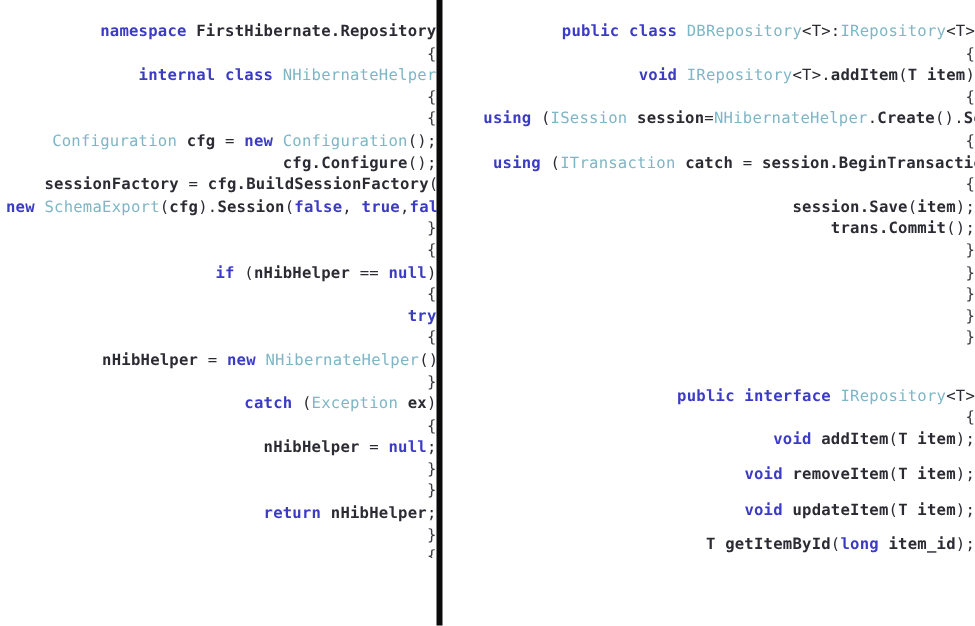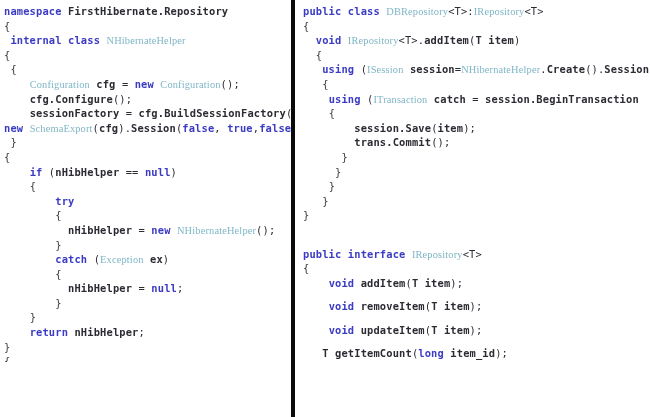--- a/index.html
+++ b/index.html
@@ -15,23 +15,24 @@
     font-family: "DejaVu Sans Mono", "Liberation Mono", monospace;
   }
   #code-figure {
     position: relative;
     width: 650px;
     height: 417px;
     background: #ffffff;
   }
   .pane {
     position: absolute;
-    top: 0;
+    top: 10px;
     height: 362px;
     overflow: hidden;
+    text-align: right;
   }
   #left-pane  { left: 0;     width: 291px; }
   #right-pane { left: 297px; width: 353px; }
 
   #pane-divider {
     position: absolute;
     left: 291px;
     top: 0;
     width: 4px;
     height: 417px;
@@ -52,21 +53,21 @@
     white-space: pre;
     font-size: 10.4px;
     letter-spacing: 0.15px;
     color: #2b2b33;
   }
   .code-line.blank { color: transparent; }
   .code-line.gap-sm { height: 9px; }
 
   
   .kw    { color: #3b3bc4; font-weight: bold; }
-  .type  { color: #7fb6c6; font-family: Liberation Serif, serif; }
+  .type  { color: #7fb6c6; }
   .id    { color: #2b2b33; font-weight: bold; }
   .punc  { color: #2b2b33; }
   .brace { color: #3a3a42; }
 </style>
 </head>
 <body>
 
 <div id="code-figure">
 
   <div class="pane" id="left-pane">
@@ -125,21 +126,21 @@
       <div class="code-line blank">&nbsp;</div>
       <div class="code-line blank gap-sm">&nbsp;</div>
       <div class="code-line"><span class="kw">public interface</span> <span class="type">IRepository</span><span class="punc">&lt;T&gt;</span></div>
       <div class="code-line"><span class="brace">{</span></div>
       <div class="code-line">    <span class="kw">void</span> <span class="id">addItem</span><span class="punc">(</span><span class="id">T item</span><span class="punc">);</span></div>
       <div class="code-line blank gap-sm">&nbsp;</div>
       <div class="code-line">    <span class="kw">void</span> <span class="id">removeItem</span><span class="punc">(</span><span class="id">T item</span><span class="punc">);</span></div>
       <div class="code-line blank gap-sm">&nbsp;</div>
       <div class="code-line">    <span class="kw">void</span> <span class="id">updateItem</span><span class="punc">(</span><span class="id">T item</span><span class="punc">);</span></div>
       <div class="code-line blank gap-sm">&nbsp;</div>
-      <div class="code-line">   <span class="id">T getItemCount</span><span class="punc">(</span><span class="kw">long</span> <span class="id">item_id</span><span class="punc">);</span></div>
+      <div class="code-line">   <span class="id">T getItemById</span><span class="punc">(</span><span class="kw">long</span> <span class="id">item_id</span><span class="punc">);</span></div>
       <div class="code-line blank gap-sm">&nbsp;</div>
       <div class="code-line">    <span class="kw">int</span>  <span class="id">getItemCount</span><span class="punc">();</span></div>
       <div class="code-line blank">&nbsp;</div>
       <div class="code-line blank">&nbsp;</div>
       <div class="code-line"><span class="brace">}</span></div>
 
     </div>
   </div>
 
 </div>

